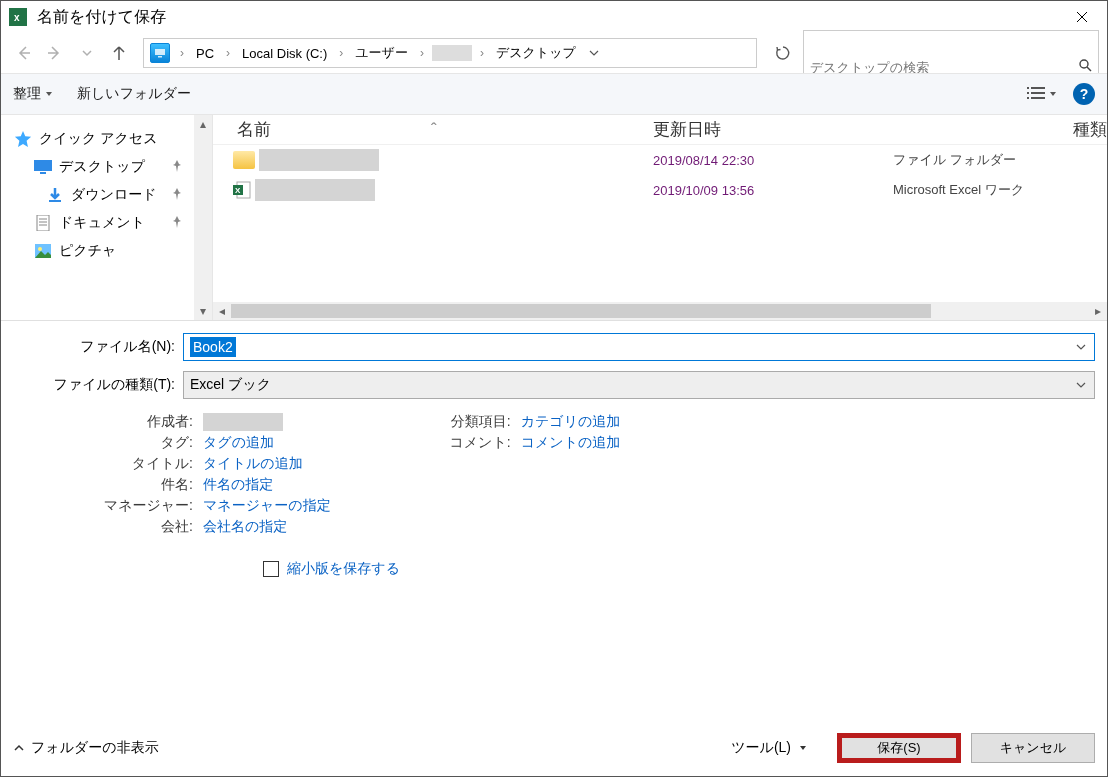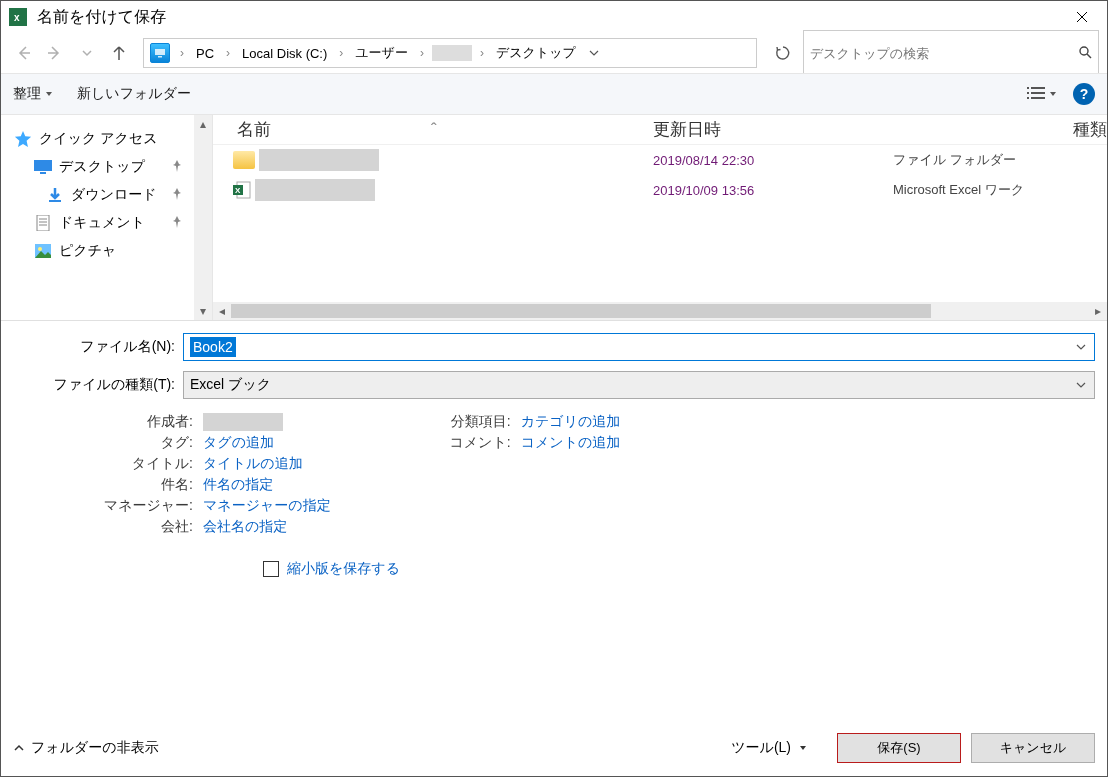--- a/index.html
+++ b/index.html
@@ -74,21 +74,21 @@
   .bc-seg.blank { width:40px; background:#ddd; height:16px; margin:0 2px;}
   .bc-dropdown { width:24px; display:flex;justify-content:center; color:#555;}
   .refresh-btn {
     width:32px;height:30px;
     display:flex;align-items:center;justify-content:center;
     color:#555;
   }
   .search-box {
     width:296px; height:46px;
     border:1px solid #ccc; background:#fff;
-    display:flex; align-items:center;
+    display:flex; align-items:flex-end;
     padding:0 6px;
   }
   .search-box input {
     border:none; outline:none; flex:1;
     font-family:inherit; font-size:13px;
     color:#666;
   }
   .search-box .mag { color:#444; }
   .toolbar {
     height: 42px;
@@ -237,21 +237,21 @@
   .bottom-row .spacer { flex:1;}
   .tools-link { font-size:14px; display:flex; align-items:center; gap:8px; margin-right:20px;}
   .win-btn {
     width:124px; height:30px;
     border:1px solid #adadad;
     background:#e1e1e1;
     font-size:13px;
     font-family:inherit;
     display:flex;align-items:center;justify-content:center;
   }
-  .win-btn.primary { border:1px solid #b91c1c; }
+  .win-btn.primary { border:5px solid #b91c1c; }
 </style>
 </head>
 <body>
 
 <div class="titlebar">
   <div class="app-icon">
     <svg viewBox="0 0 12 12">
         <text x="2" y="10" font-size="10" fill="#fff" font-family="Arial" font-weight="bold">x</text>
       </svg>
   </div>

